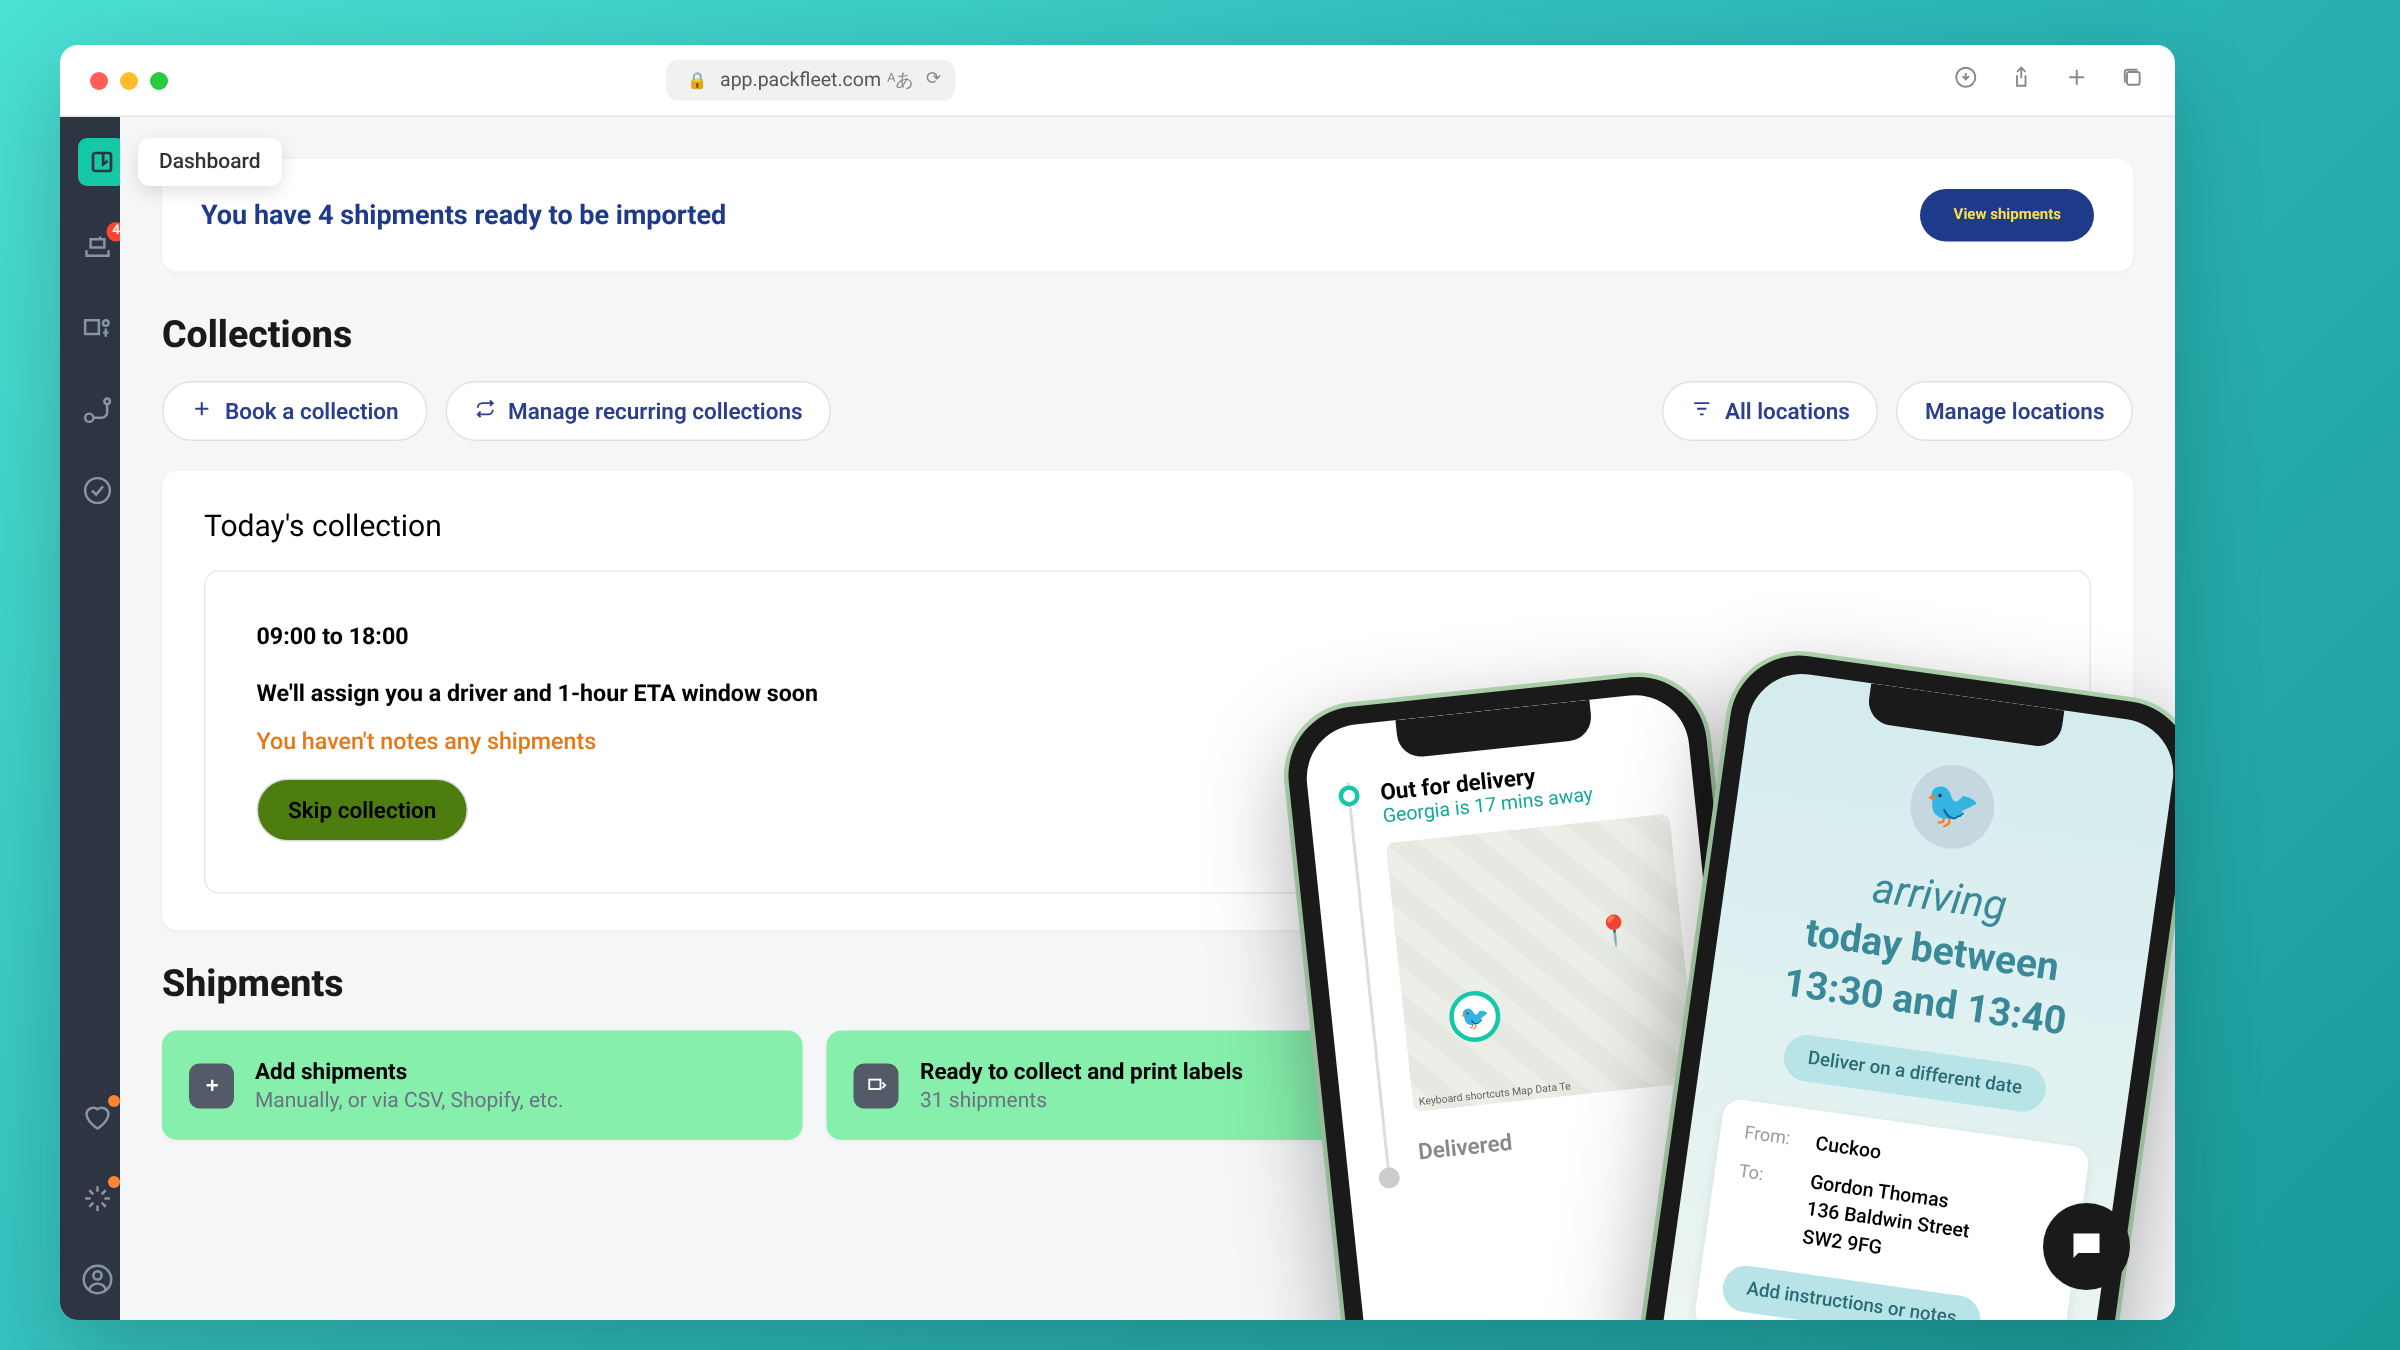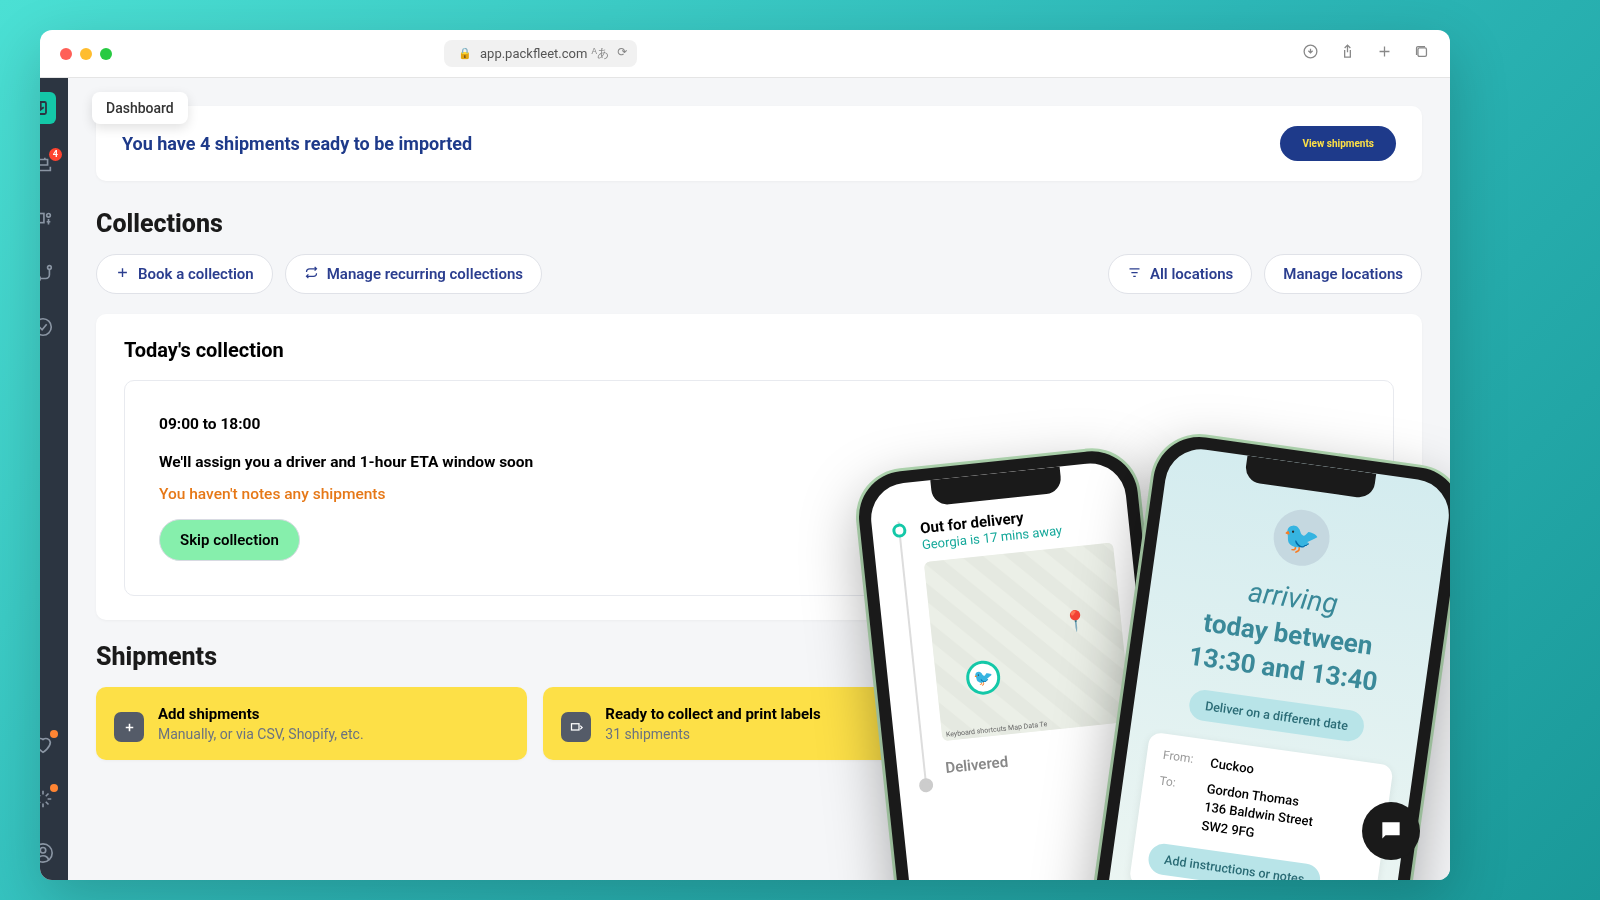--- a/index.html
+++ b/index.html
@@ -8,46 +8,46 @@
 .browser-header{height:48px;display:flex;align-items:center;padding:0 20px;border-bottom:1px solid #e5e5e5}
 .traffic-lights{display:flex;gap:8px}
 .tl{width:12px;height:12px;border-radius:50%}
 .tl-red{background:#ff5f57}.tl-yellow{background:#ffbd2e}.tl-green{background:#28ca42}
 .url-bar{margin:0 auto;background:#f1f1f1;border-radius:8px;padding:6px 50px 6px 14px;display:flex;align-items:center;gap:8px;color:#555;font-size:13px;position:relative}
 .url-bar .lock{font-size:11px;color:#888}
 .url-right{position:absolute;right:10px;display:flex;gap:8px;color:#888;font-size:12px}
 .browser-actions{display:flex;gap:20px;color:#888;margin-left:auto}
 .browser-actions svg{width:17px;height:17px}
 .app{display:flex;flex:1;overflow:hidden}
-.sidebar{width:28px;background:#2c3541;display:flex;flex-direction:column;align-items:flex-end;padding:14px 12px;gap:28px}
+.sidebar{width:40px;background:#2c3541;display:flex;flex-direction:column;align-items:flex-start;padding:14px 12px;gap:28px}
 .sidebar-item{width:26px;height:26px;display:flex;align-items:center;justify-content:center;color:#8a95a3;position:relative;cursor:pointer}
 .sidebar-item.active{background:#14c8a8;color:#2c3541;border-radius:6px;width:32px;height:32px}
 .sidebar-item.active svg{stroke:#2c3541}
 .badge{position:absolute;top:-4px;right:-6px;background:#ff4430;color:#fff;font-size:9px;font-weight:700;padding:1px 4px;border-radius:8px;line-height:1.2}
 .dot-badge{position:absolute;top:-2px;right:-2px;width:8px;height:8px;background:#ff8533;border-radius:50%}
 .sidebar-spacer{flex:1}
 .tooltip{position:absolute;left:52px;top:14px;background:#fff;color:#333;padding:8px 14px;border-radius:8px;font-size:14px;font-weight:500;box-shadow:0 4px 12px rgba(0,0,0,0.12);white-space:nowrap;z-index:10}
 .main{flex:1;background:#f5f6f8;overflow-y:auto;padding:0 28px 40px;position:relative}
 .banner{background:#fff;border-radius:10px;padding:20px 26px;margin:28px 0;display:flex;align-items:center;justify-content:space-between;box-shadow:0 1px 3px rgba(0,0,0,0.04)}
 .banner-text{color:#1e3a8a;font-weight:700;font-size:18px}
 .btn-primary{background:#1e3a8a;color:#fde047;border:none;padding:12px 22px;border-radius:22px;font-weight:700;font-size:10px;cursor:pointer}
 h2{font-size:25px;font-weight:800;color:#1a1a1a;margin:22px 0 16px}
 .pill-row{display:flex;gap:12px;align-items:center;margin-bottom:20px}
 .pill{background:#fff;border:1px solid #e0e2e8;color:#2b3e8f;padding:10px 18px;border-radius:22px;font-weight:600;font-size:15px;display:flex;align-items:flex-start;gap:8px;cursor:pointer}
 .pill svg{width:15px;height:15px}
 .pill-row .spacer{flex:1}
 .card{background:#fff;border-radius:10px;padding:24px 28px;box-shadow:0 1px 3px rgba(0,0,0,0.04)}
-.card h3{font-size:20px;font-weight:700;margin-bottom:18px}
+.card h3{font-size:20px;font-weight:400;margin-bottom:18px}
 .inner-card{border:1px solid #e8eaef;border-radius:10px;padding:34px}
 .inner-card p{margin-bottom:8px;font-size:15.5px}
 .bold{font-weight:700}
 .warning{color:#e67817;font-weight:500;margin:14px 0}
-.btn-secondary{background:#86efac;border:1px solid #d8dae2;padding:11px 20px;border-radius:22px;font-weight:600;font-size:15px;cursor:pointer;margin-top:8px}
+.btn-secondary{background:#4d7c0f;border:1px solid #d8dae2;padding:11px 20px;border-radius:22px;font-weight:600;font-size:15px;cursor:pointer;margin-top:8px}
 .ship-grid{display:flex;gap:16px}
-.ship-card{flex:1;background:#fde047;border-radius:10px;padding:18px;display:flex;gap:14px;align-items:flex-end;box-shadow:0 1px 3px rgba(0,0,0,0.04)}
+.ship-card{flex:1;background:#86efac;border-radius:10px;padding:18px;display:flex;gap:14px;align-items:center;box-shadow:0 1px 3px rgba(0,0,0,0.04)}
 .ship-icon{width:30px;height:30px;background:#545b68;border-radius:7px;display:flex;align-items:center;justify-content:center;flex-shrink:0;color:#fff}
 .ship-icon svg{width:15px;height:15px}
 .ship-card h4{font-size:15px;font-weight:700;margin-bottom:3px}
 .ship-card p{font-size:14px;color:#6b7280}
 .phones{position:absolute;right:-20px;bottom:-120px;width:600px;height:560px;pointer-events:none}
 .phone{position:absolute;background:#1a1a1a;border-radius:46px;padding:12px;box-shadow:0 20px 60px rgba(0,0,0,0.35),0 0 0 3px #b8e0b8}
 .phone-screen{background:#fff;border-radius:36px;overflow:hidden;position:relative}
 .notch{position:absolute;top:0;left:50%;transform:translateX(-50%);width:130px;height:26px;background:#1a1a1a;border-radius:0 0 16px 16px;z-index:5}
 .phone1{left:10px;top:20px;transform:rotate(-6deg);width:280px}
 .phone1 .phone-screen{height:480px;padding:38px 18px 18px}

